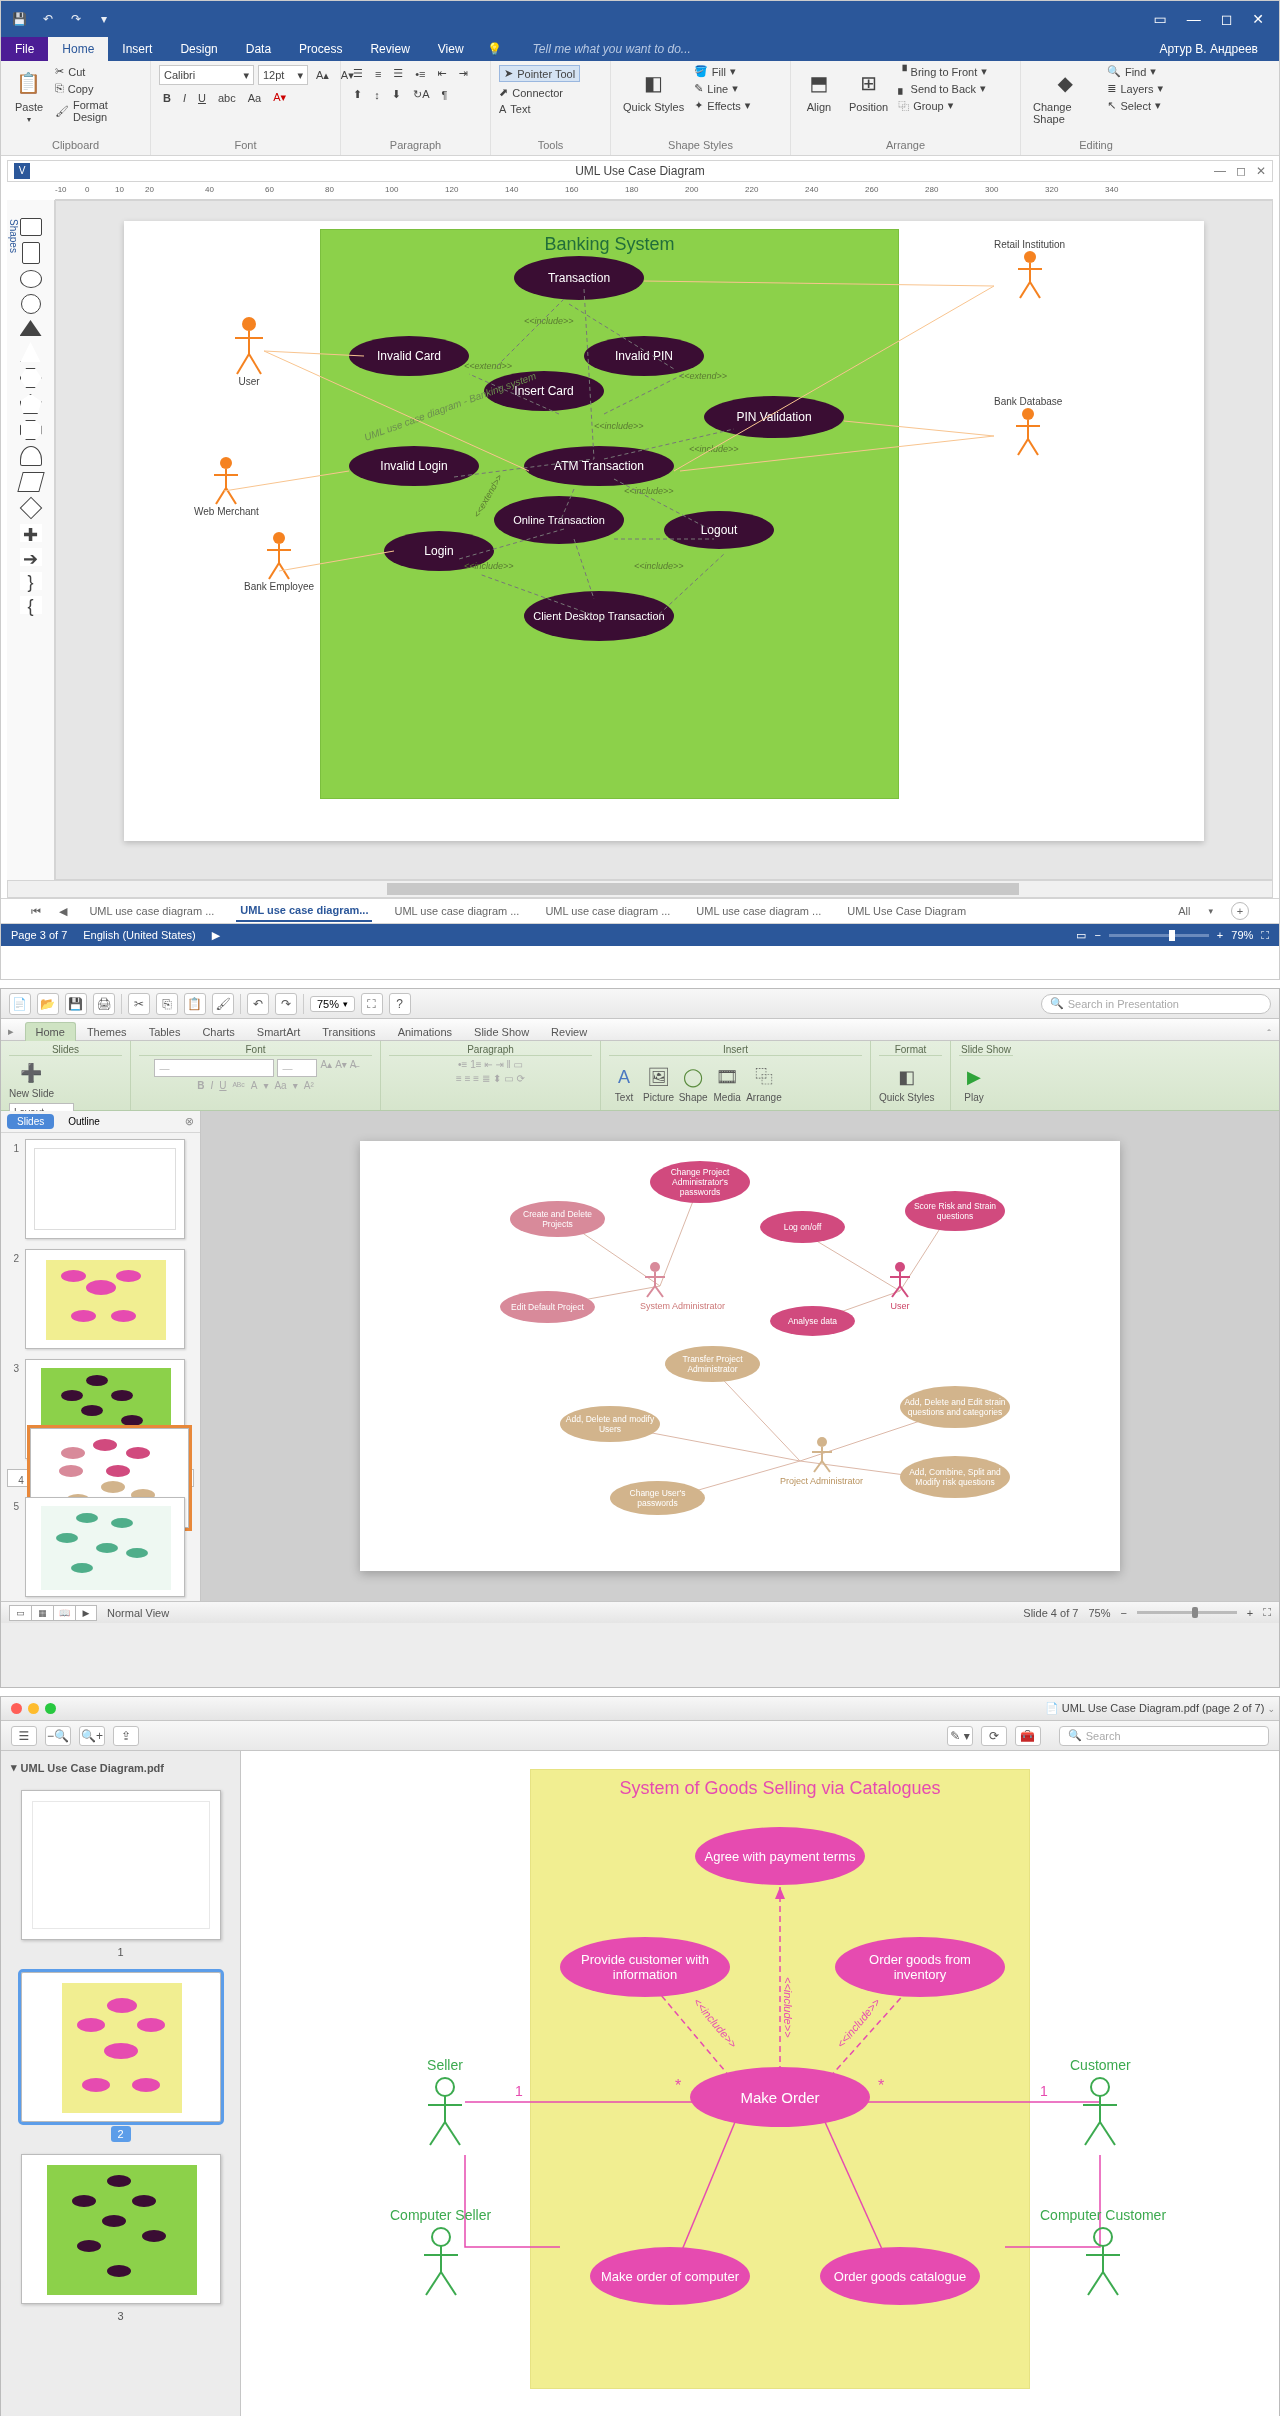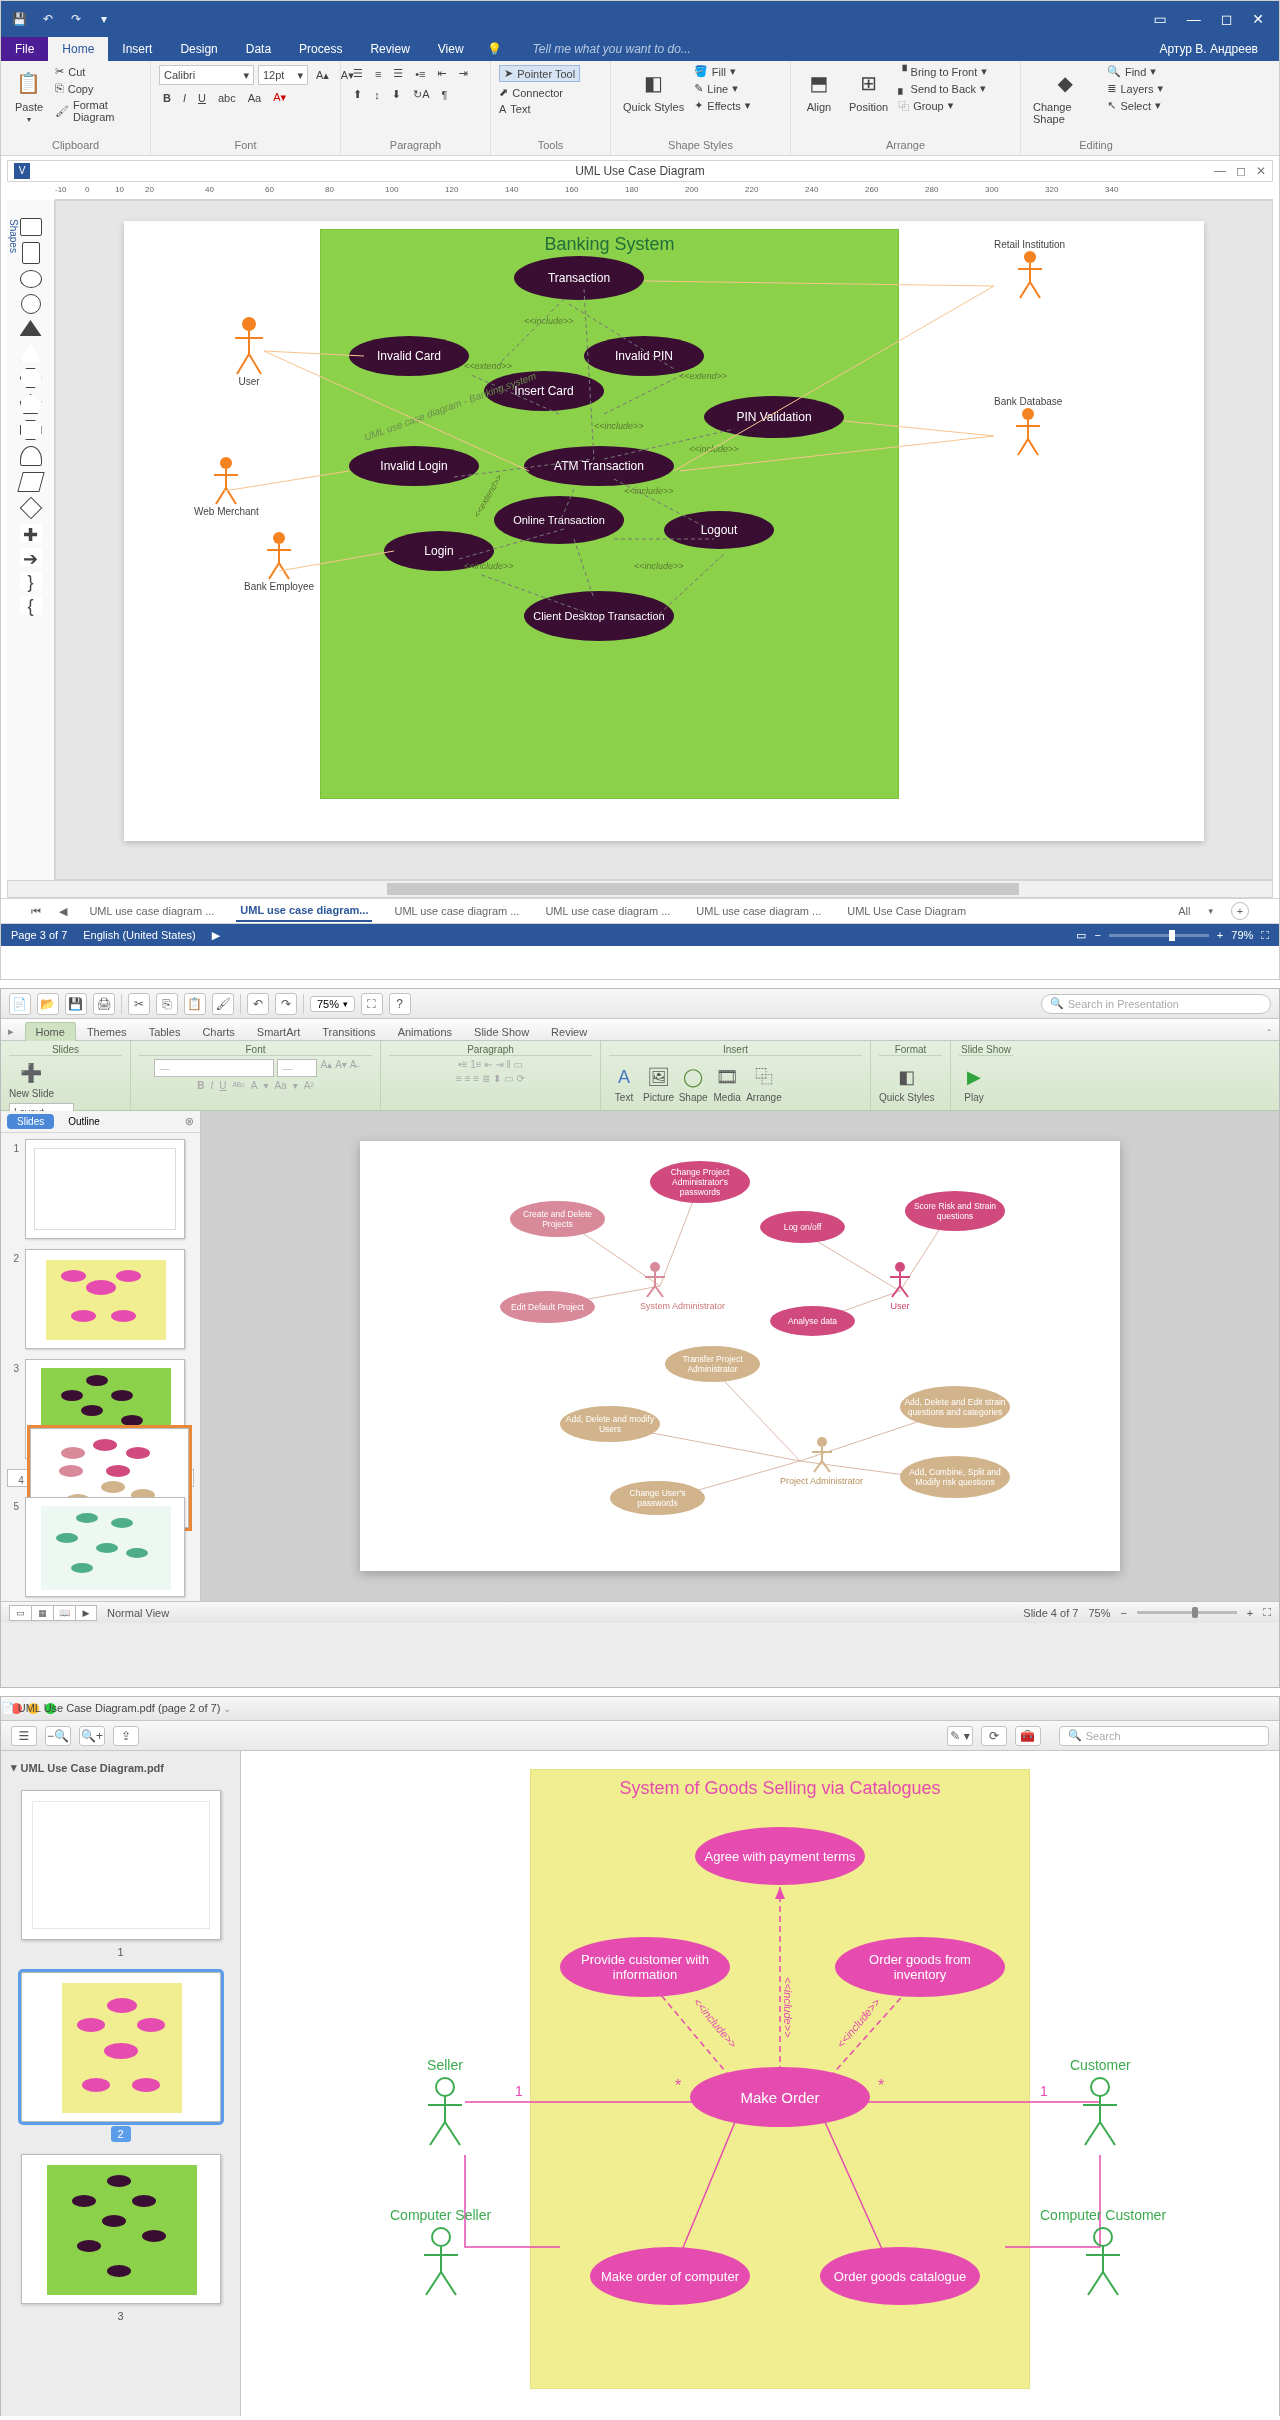--- a/index.html
+++ b/index.html
@@ -99,21 +99,21 @@
 .ppt .statusbar .views span:last-child{border-right:1px solid #bbb}
 .ppt .statusbar .sp{margin-left:10px}
 .ppt .statusbar .right{margin-left:auto;display:flex;align-items:center;gap:10px}
 .ppt .statusbar .slider{width:100px;height:3px;background:#bbb;position:relative}
 .ppt .statusbar .slider::after{content:"";position:absolute;left:55%;top:-4px;width:6px;height:11px;background:#888;border-radius:2px}
 .ppt-uc{position:absolute;border-radius:50%;color:#fff;font-size:8.5px;text-align:center;display:flex;align-items:center;justify-content:center;padding:3px}
 
 
 .pdf{width:1280px;height:720px;background:#f3f3f3;border:1px solid #bbb;margin-top:8px;position:relative;font-size:11px}
 .pdf .mac-title{height:24px;background:linear-gradient(#f7f7f7,#e5e5e5);border-bottom:1px solid #c6c6c6;display:flex;align-items:center;position:relative}
-.pdf .mac-title .t{position:absolute;left:0;right:4px;text-align:left;color:#444}
+.pdf .mac-title .t{position:absolute;left:0;right:4px;text-align:right;color:#444}
 .pdf .toolbar{height:30px;background:linear-gradient(#f7f7f7,#e9e9e9);border-bottom:1px solid #c6c6c6;display:flex;align-items:center;gap:8px;padding:0 10px}
 .pdf .toolbar .ic{width:26px;height:20px;border:1px solid #c3c3c3;border-radius:3px;background:#fff;display:flex;align-items:center;justify-content:center;font-size:12px;color:#555}
 .pdf .toolbar .search{margin-left:10px;width:210px;height:20px;border:1px solid #c3c3c3;border-radius:4px;background:#fff;color:#aaa;padding:0 8px;display:flex;align-items:center;gap:4px}
 .pdf .toolbar .right{margin-left:auto;display:flex;gap:8px;align-items:center}
 .pdf .main{display:flex;height:666px}
 .pdf .side{width:240px;background:#ececec;border-right:1px solid #c6c6c6;padding:6px}
 .pdf .side .hdr{font-size:11px;color:#555;padding:4px 4px;font-weight:600;display:flex;align-items:center;gap:4px}
 .pdf .pthumb{width:200px;height:150px;background:#fff;border:1px solid #bbb;margin:12px auto 4px auto;box-shadow:1px 1px 3px rgba(0,0,0,.2);position:relative;overflow:hidden}
 .pdf .pthumb.sel{outline:3px solid #5c9de9;border-radius:2px}
 .pdf .pn{text-align:center;color:#555;font-size:11px;padding:2px}
@@ -166,21 +166,21 @@
     <div class="rgroup" style="width:150px">
       <div class="body">
         <div class="bigbtn">
             <div class="ic">📋</div>
             <span>Paste</span>
             <span style="font-size:8px">▾</span>
           </div>
         <div class="smallcol">
           <div class="smallrow">✂ <span>Cut</span></div>
           <div class="smallrow">⎘ <span>Copy</span></div>
-          <div class="smallrow">🖌 <span>Format Diagram</span></div>
+          <div class="smallrow">🖌 <span>Format Design</span></div>
         </div>
       </div>
       <div class="lbl">Clipboard</div>
     </div>
     <div class="rgroup" style="width:190px">
       <div class="body" style="flex-direction:column;gap:4px">
         <div class="smallrow">
           <div class="selectish" style="width:95px">
               <span>Calibri</span>
               <span>▾</span>

